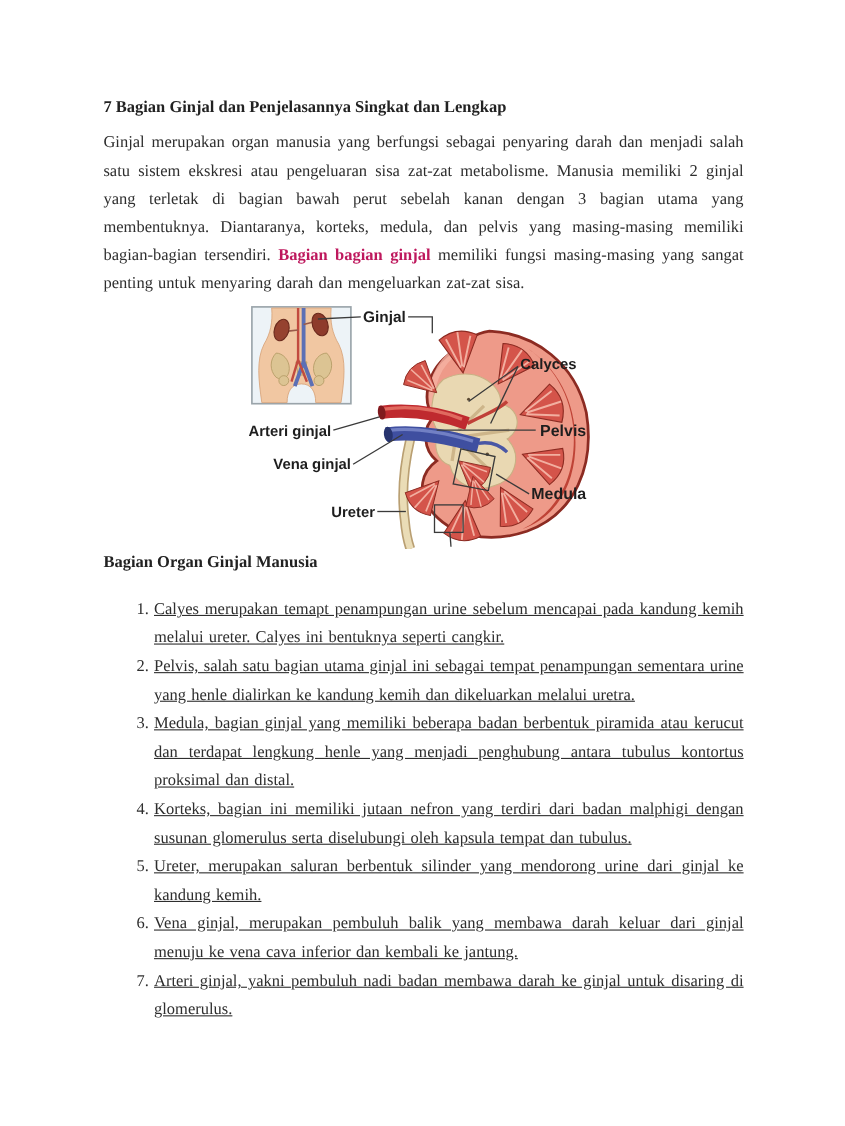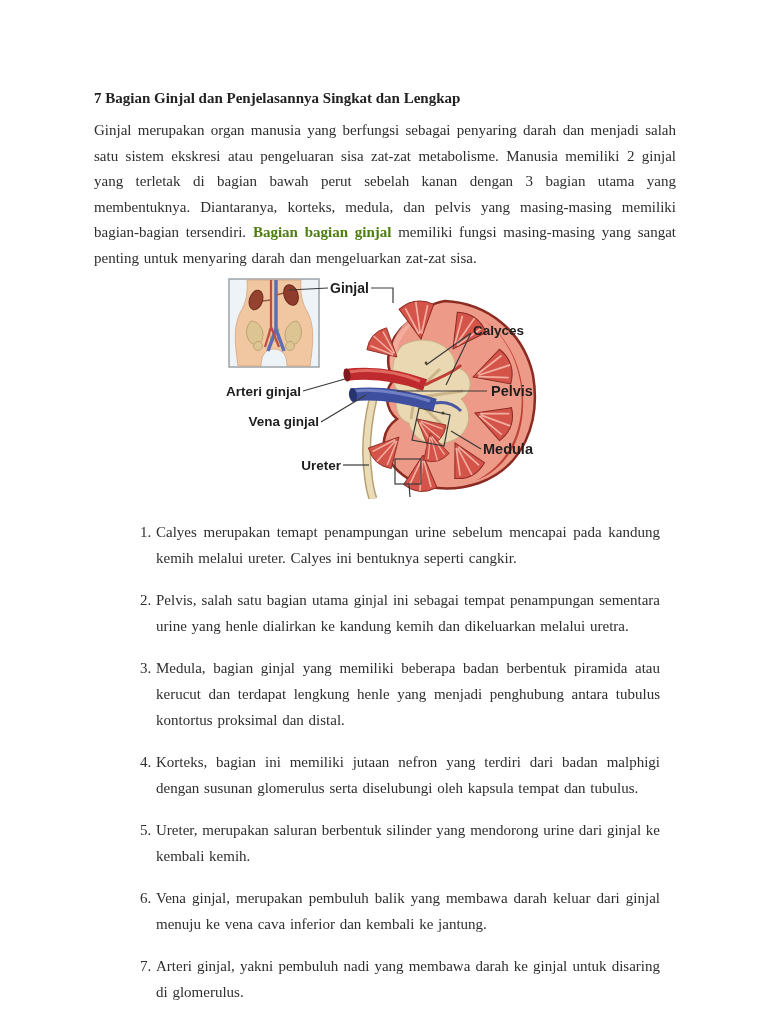--- a/index.html
+++ b/index.html
@@ -1,25 +1,25 @@
 <!DOCTYPE html>
 <html><head>
 <meta charset="utf-8">
 <style>
   html,body{margin:0;padding:0;background:#ffffff;}
   body{width:768px;height:1024px;font-family:"Liberation Serif",serif;color:#2e2e2e;}
   .page{position:relative;width:692px;height:1024px;background:#fff;overflow:hidden;}
   .content{position:absolute;left:94px;top:88px;width:582px;}
   h1.doc-title{font-size:15px;line-height:20px;font-weight:bold;margin:0;color:#222;}
   p.intro{font-size:15px;line-height:25.5px;text-align:justify;margin:10px 0 0 0;word-spacing:1px;}
-  p.intro b{color:#4d7c0f;}
+  p.intro b{color:#be185d;}
   .figure{width:320px;height:226px;margin:2px auto 0;position:relative;}
   h2.section{font-size:15px;line-height:20px;font-weight:bold;margin:2px 0 0 0;color:#222;}
   ol.parts{margin:20px 0 0 0;padding:0 0 0 46px;font-size:15px;line-height:26px;}
-  ol.parts li{text-align:justify;word-spacing:1px;margin:16px;}
+  ol.parts li{text-align:justify;word-spacing:1px;margin:0;text-decoration:underline;}
   svg text{font-family:"Liberation Sans",sans-serif;fill:#1e1e1e;}
   .lbl{font-size:13.5px;font-weight:600;}
   .lbl-big{font-size:14px;font-weight:600;}
   .lbl-bold{font-size:14.5px;font-weight:800;}
 </style>
 </head>
 <body>
 
 <div class="page">
   <div class="content">
@@ -112,25 +112,26 @@
         <text class="lbl-big" x="105" y="20">Ginjal</text>
         <text class="lbl" x="248" y="62">Calyces</text>
         <text class="lbl-bold" x="266" y="123">Pelvis</text>
         <text class="lbl-bold" x="258" y="181">Medula</text>
         <text class="lbl" x="76" y="123" text-anchor="end">Arteri ginjal</text>
         <text class="lbl" x="94" y="153" text-anchor="end">Vena ginjal</text>
         <text class="lbl" x="116" y="197" text-anchor="end">Ureter</text>
       </svg>
     </div>
 
+    <h2 class="section">Bagian Organ Ginjal Manusia</h2>
 
     <ol class="parts">
       <li>Calyes merupakan temapt penampungan urine sebelum mencapai pada kandung kemih melalui ureter. Calyes ini bentuknya seperti cangkir.</li>
       <li>Pelvis, salah satu bagian utama ginjal ini sebagai tempat penampungan sementara urine yang henle dialirkan ke kandung kemih dan dikeluarkan melalui uretra.</li>
       <li>Medula, bagian ginjal yang memiliki beberapa badan berbentuk piramida atau kerucut dan terdapat lengkung henle yang menjadi penghubung antara tubulus kontortus proksimal dan distal.</li>
       <li>Korteks, bagian ini memiliki jutaan nefron yang terdiri dari badan malphigi dengan susunan glomerulus serta diselubungi oleh kapsula tempat dan tubulus.</li>
-      <li>Ureter, merupakan saluran berbentuk silinder yang mendorong urine dari ginjal ke kembali kemih.</li>
+      <li>Ureter, merupakan saluran berbentuk silinder yang mendorong urine dari ginjal ke kandung kemih.</li>
       <li>Vena ginjal, merupakan pembuluh balik yang membawa darah keluar dari ginjal menuju ke vena cava inferior dan kembali ke jantung.</li>
-      <li>Arteri ginjal, yakni pembuluh nadi yang membawa darah ke ginjal untuk disaring di glomerulus.</li>
+      <li>Arteri ginjal, yakni pembuluh nadi badan membawa darah ke ginjal untuk disaring di glomerulus.</li>
     </ol>
 
   </div>
 </div>
 
 </body></html>

